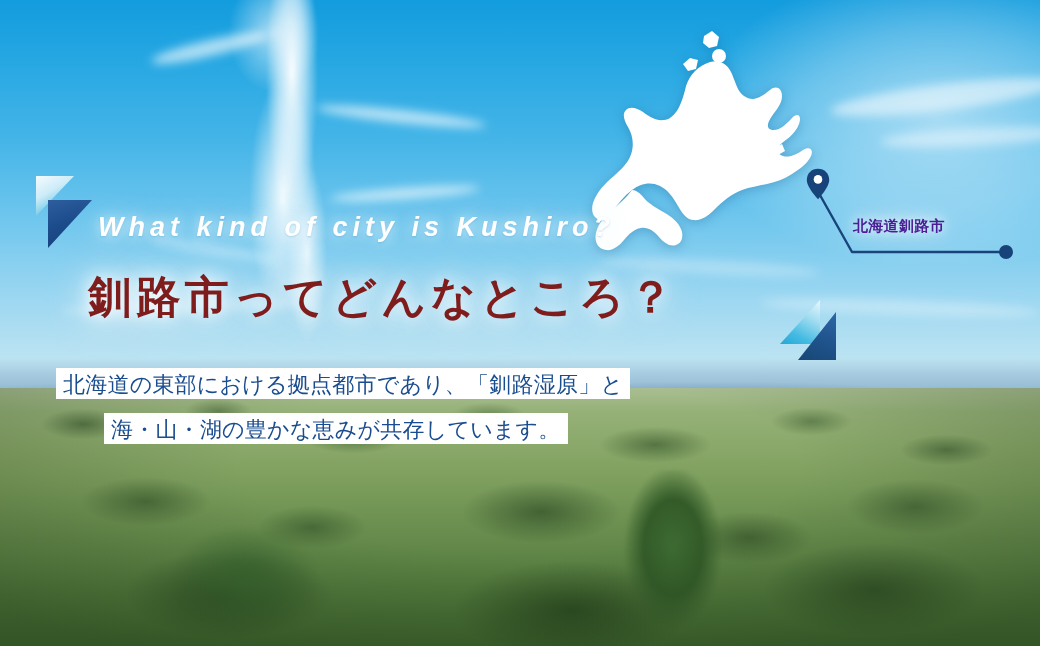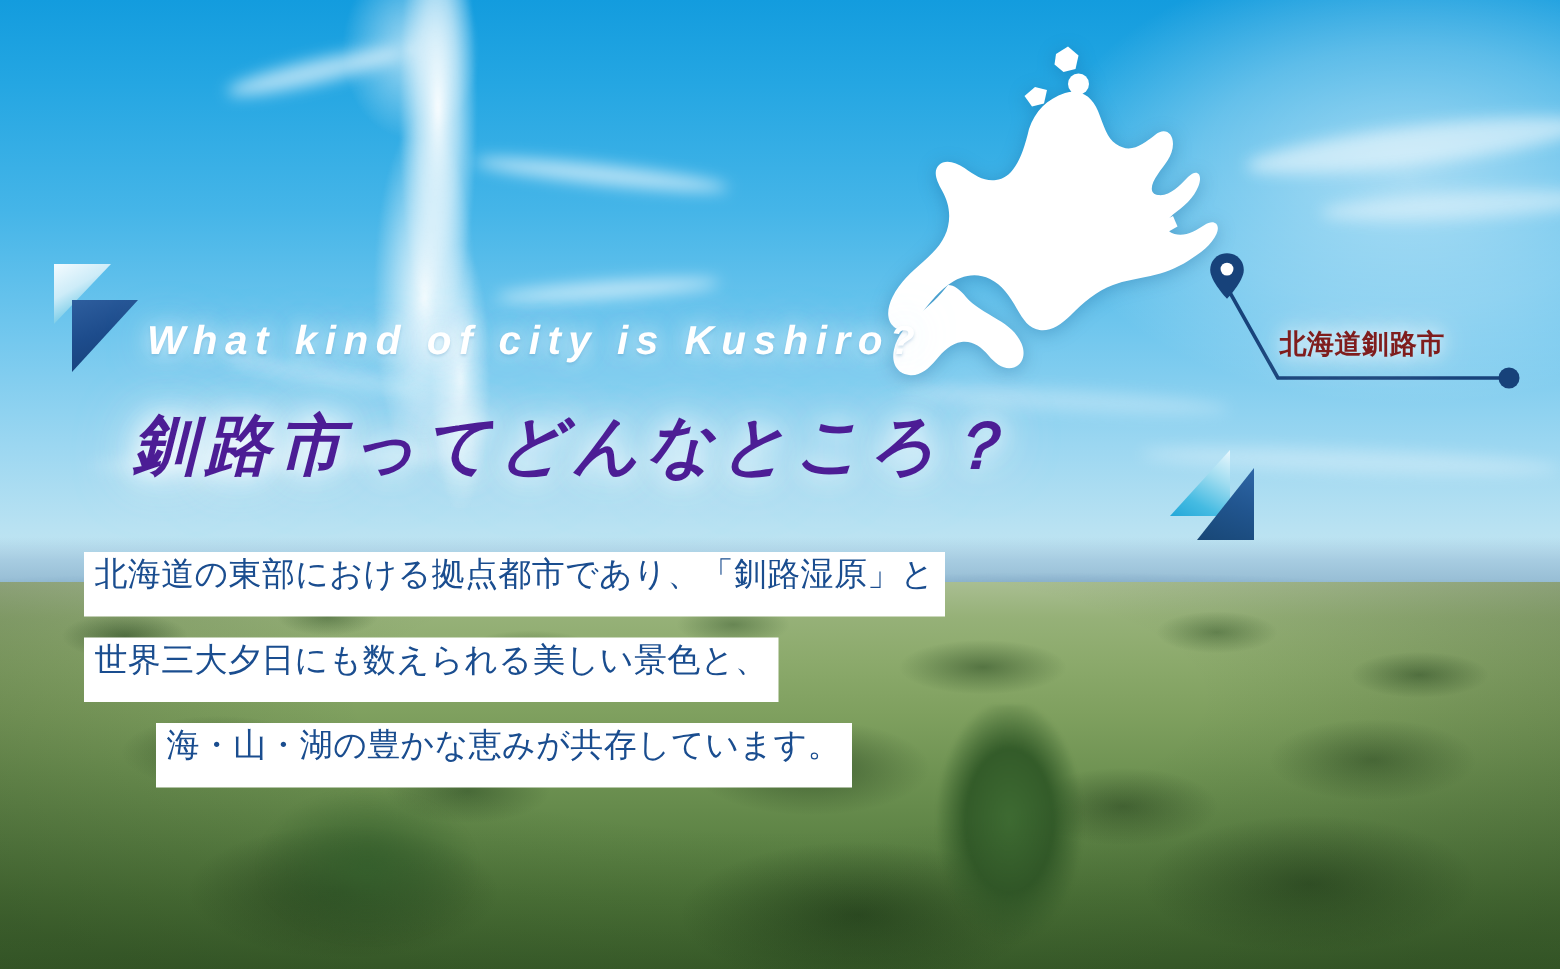--- a/index.html
+++ b/index.html
@@ -138,52 +138,51 @@
   
   .eyebrow{
     position:absolute;left:98px;top:212px;
     font-size:27px;font-weight:700;font-style:italic;
     letter-spacing:.185em;color:#FFFFFF;white-space:nowrap;
     text-shadow:0 0 14px rgba(255,255,255,.75),0 0 28px rgba(190,232,250,.6),0 1px 2px rgba(30,110,170,.25);
   }
   .headline{
     position:absolute;left:88px;top:268px;
     font-size:44px;font-weight:700;
-    letter-spacing:.10em;color:#4c1d95;white-space:nowrap;
+    letter-spacing:.10em;color:#7f1d1d;white-space:nowrap;
     text-shadow:
       0 0 16px rgba(255,255,255,.95),
       0 0 30px rgba(255,255,255,.85),
       0 0 46px rgba(235,248,255,.7);
-    font-style: italic;
   }
 
   
   .copy{position:absolute;left:56px;top:368px;width:700px;}
   .copy .line{
     display:table;margin:0 0 14px 0;
     background:#FFFFFF;
-    padding:3px 7px 12px 7px;
+    padding:3px 7px 0 7px;
     color:#1A4D8F;font-size:22px;line-height:1.28;
-    letter-spacing:.01em;white-space:nowrap;font-family:Liberation Mono, monospace;
+    letter-spacing:.01em;white-space:nowrap;
   }
   .copy .line:last-child{margin-bottom:0;margin-left:48px;}
 
   
   .map-wrap{position:absolute;left:586px;top:24px;width:300px;height:260px;}
   .map-wrap svg{display:block;filter:drop-shadow(0 2px 6px rgba(18,86,140,.32));}
 
   .pin{position:absolute;left:806px;top:168px;width:24px;height:32px;}
   .pin svg{display:block;}
 
   .leader{position:absolute;left:800px;top:186px;width:230px;height:80px;}
   .leader svg{display:block;overflow:visible;}
 
   .map-label{
     position:absolute;left:853px;top:217px;
-    font-size:18px;font-weight:700;color:#7f1d1d;
+    font-size:15px;font-weight:700;color:#4c1d95;
     letter-spacing:.02em;white-space:nowrap;
     text-shadow:0 0 12px rgba(255,255,255,.95),0 0 24px rgba(255,255,255,.8);
   }
 </style>
 </head>
 <body>
 
 <div class="stage">
 
   <div class="sky"></div>
@@ -293,17 +292,16 @@
   <div class="mark mark-right">
     <span class="light"></span>
     <span class="dark"></span>
   </div>
 
   <div class="eyebrow">What kind of city is Kushiro?</div>
   <div class="headline">釧路市ってどんなところ？</div>
 
   <div class="copy">
     <p class="line">北海道の東部における拠点都市であり、「釧路湿原」と</p>
-    <p class="line">世界三大夕日にも数えられる美しい景色と、</p>
     <p class="line">海・山・湖の豊かな恵みが共存しています。</p>
   </div>
 
 </div>
 
 </body></html>

